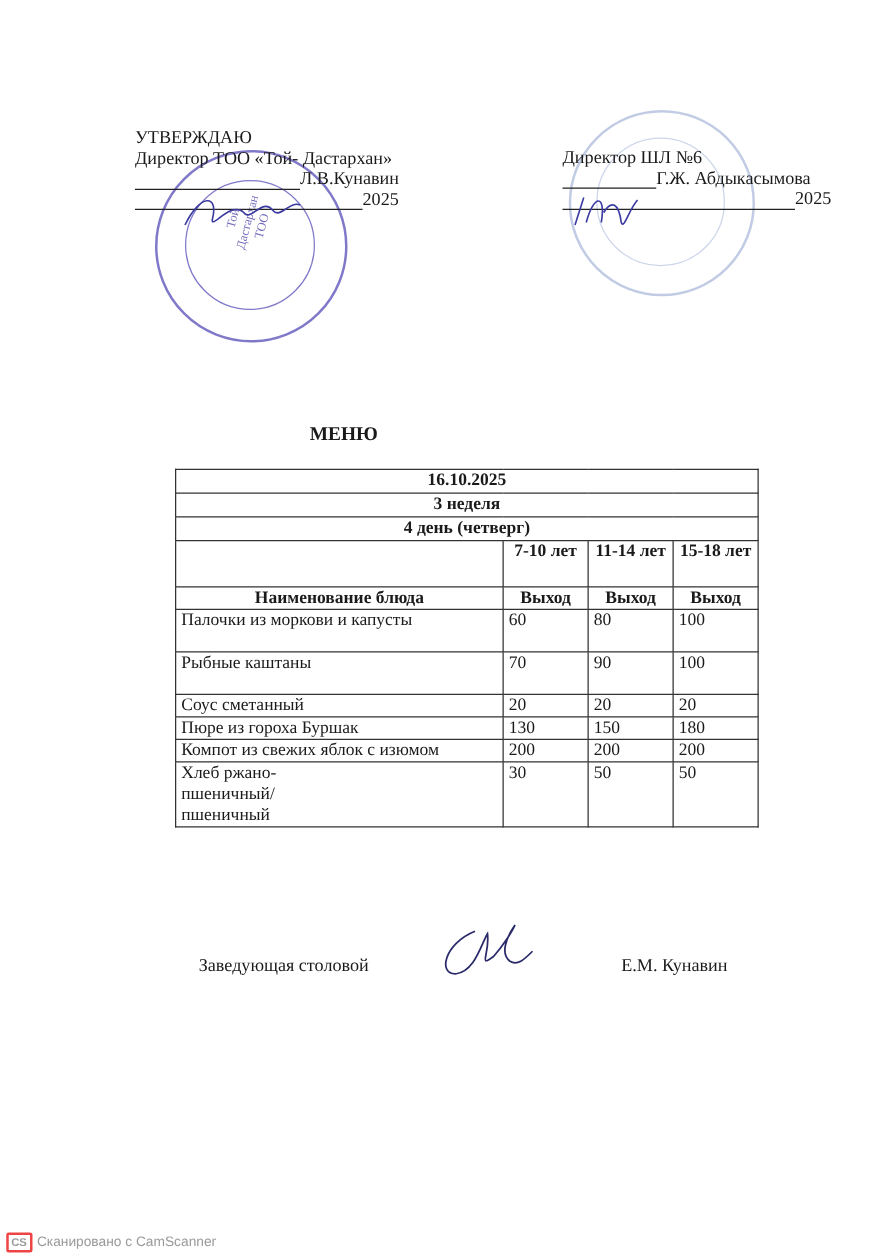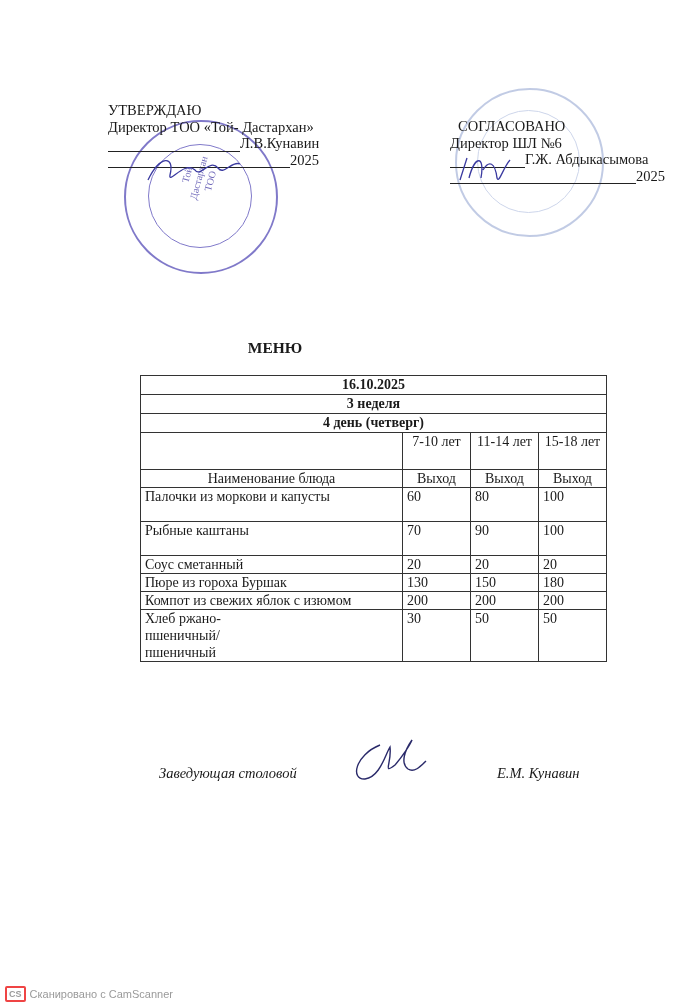--- a/index.html
+++ b/index.html
@@ -20,28 +20,28 @@
   .stamp-right { left: 455px; top: 88px; width: 145px; height: 145px; border: 2px solid #a8b6da; opacity: 0.7; }
   .stamp-right .inner { position: absolute; left: 20px; top: 20px; width: 101px; height: 101px; border: 1px solid #b8c4e2; border-radius: 50%; }
 
   .sig { stroke: #3a3aa0; fill: none; stroke-width: 1.3; }
 
   .menu-title { left: 0; width: 550px; top: 339px; text-align: center; font-weight: bold; font-size: 15.5px; }
 
   table.menu { position: absolute; left: 140px; top: 375px; width: 467px; border-collapse: collapse; font-size: 14px; }
   table.menu td { border: 1.5px solid #333; padding: 0 4px; vertical-align: top; line-height: 17px; margin-top: 40px; }
   table.menu td.head { text-align: center; font-weight: bold; height: 18px; }
-  table.menu td.colhead { text-align: center; font-weight: normal; }
+  table.menu td.colhead { text-align: center; font-weight: bold; }
   table.menu td.name { width: 253px; }
   table.menu td.num { width: 59px; }
   tr.tall td { height: 33px; }
   tr.short td { height: 17px; }
   tr.two td { height: 36px; }
 
-  .footer-sign { top: 765px; font-size: 14.5px; font-style: italic; }
+  .footer-sign { top: 765px; font-size: 14.5px; }
   .watermark { left: 5px; top: 986px; font-family: "Liberation Sans", sans-serif; font-size: 11px; color: #9a9a9a; display: flex; align-items: center; gap: 4px; }
   .cs-logo { border: 2px solid #ef4444; border-radius: 2px; font-weight: bold; font-size: 9px; padding: 0 2px; line-height: 12px; }
 </style>
 </head>
 <body>
 
 <div class="abs stamp stamp-left">
   <div class="inner"></div>
   <div class="center-text">
     <div>Той</div>
@@ -61,21 +61,20 @@
     <span class="uline" style="width:132px"></span>
     <span>Л.В.Кунавин</span>
   </div>
   <div class="line-row">
     <span class="uline" style="width:182px"></span>
     <span>2025</span>
   </div>
 </div>
 
 <div class="abs agree-block">
-  <div style="padding-left:8px">СОГЛАСОВАНО</div>
   <div>Директор ШЛ №6</div>
   <div class="line-row">
     <span class="uline" style="width:75px"></span>
     <span>Г.Ж. Абдыкасымова</span>
   </div>
   <div class="line-row">
     <span class="uline" style="width:186px"></span>
     <span>2025</span>
   </div>
 </div>

